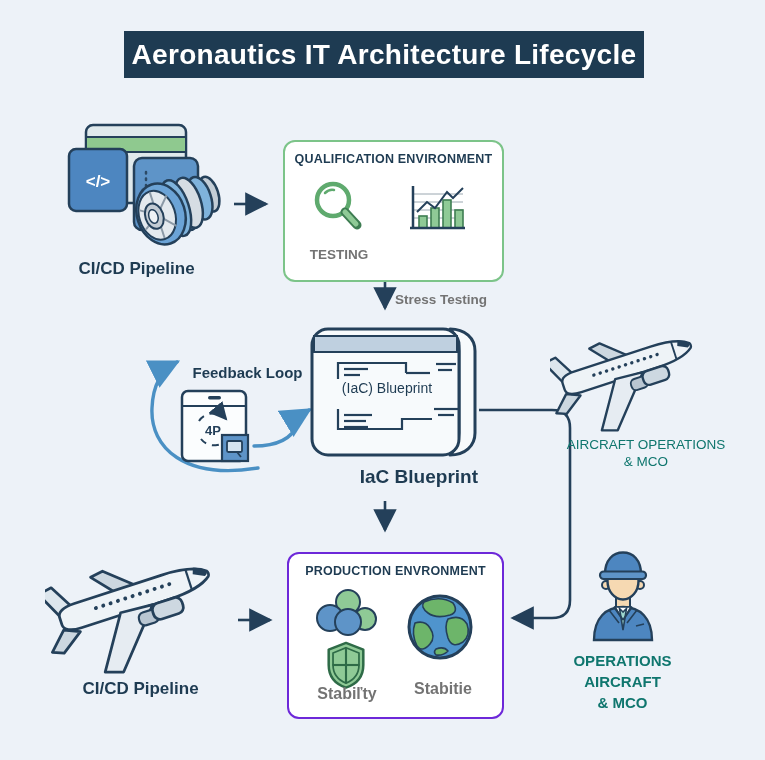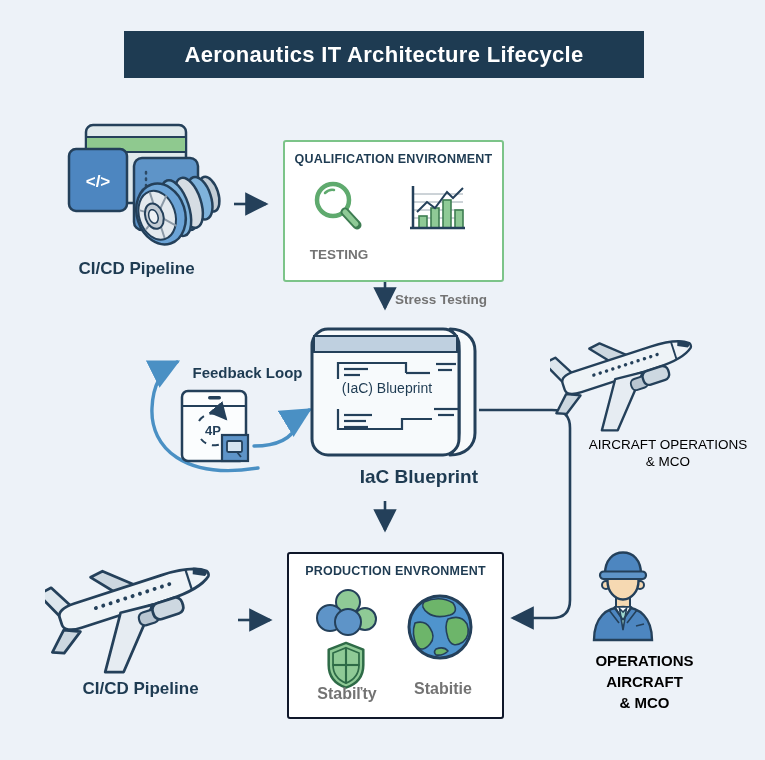--- a/index.html
+++ b/index.html
@@ -5,30 +5,30 @@
   html,body { margin:0; padding:0; }
   .canvas {
     position:relative; width:765px; height:760px;
     background:#edf2f8; overflow:hidden;
     font-family:"Liberation Sans", sans-serif; color:#1e3b52;
   }
   .abs { position:absolute; }
   .title-bar {
     position:absolute; left:124px; top:31px; width:520px; height:47px;
     background:#1e3b52; color:#ffffff; display:flex; align-items:center; justify-content:center;
-    font-size:22px; font-weight:bold; letter-spacing:.3px;
+    font-size:28px; font-weight:bold; letter-spacing:.3px;
   }
-  .env-box { position:absolute; background:#ffffff; border-radius:3px; }
+  .env-box { position:absolute; background:#ffffff; border-radius:12px; }
   #qual-box { left:283px; top:140px; width:217px; height:138px; border:2px solid #7cc489; }
-  #prod-box { left:287px; top:552px; width:213px; height:163px; border:2px solid #0f172a; }
+  #prod-box { left:287px; top:552px; width:213px; height:163px; border:2px solid #6d28d9; }
   .env-title { position:absolute; left:0; right:0; top:10px; text-align:center;
     font-size:12.5px; font-weight:bold; letter-spacing:.2px; color:#1e3b52; }
   .item-label { position:absolute; text-align:center; font-size:13.5px; font-weight:700; color:#737373; }
   .node-label { position:absolute; text-align:center; font-weight:bold; color:#1e3b52; }
-  .ops-text { position:absolute; text-align:center; color:#000000;margin-left:22px; }
+  .ops-text { position:absolute; text-align:center; color:#0f766e; }
   .ops-text span { display:block; }
   #iac-doc { left:310px; top:327px; width:168px; height:131px; }
   .iac-doc-text { position:absolute; left:2px; right:16px; top:51px; text-align:center;
     font-size:14px; font-weight:500; line-height:1.5; color:#1e3b52; }
   .iac-doc-text span { display:block; }
   svg { display:block; }
   .connector-layer { position:absolute; left:0; top:0; pointer-events:none; }
 </style>
 </head>
 <body>

